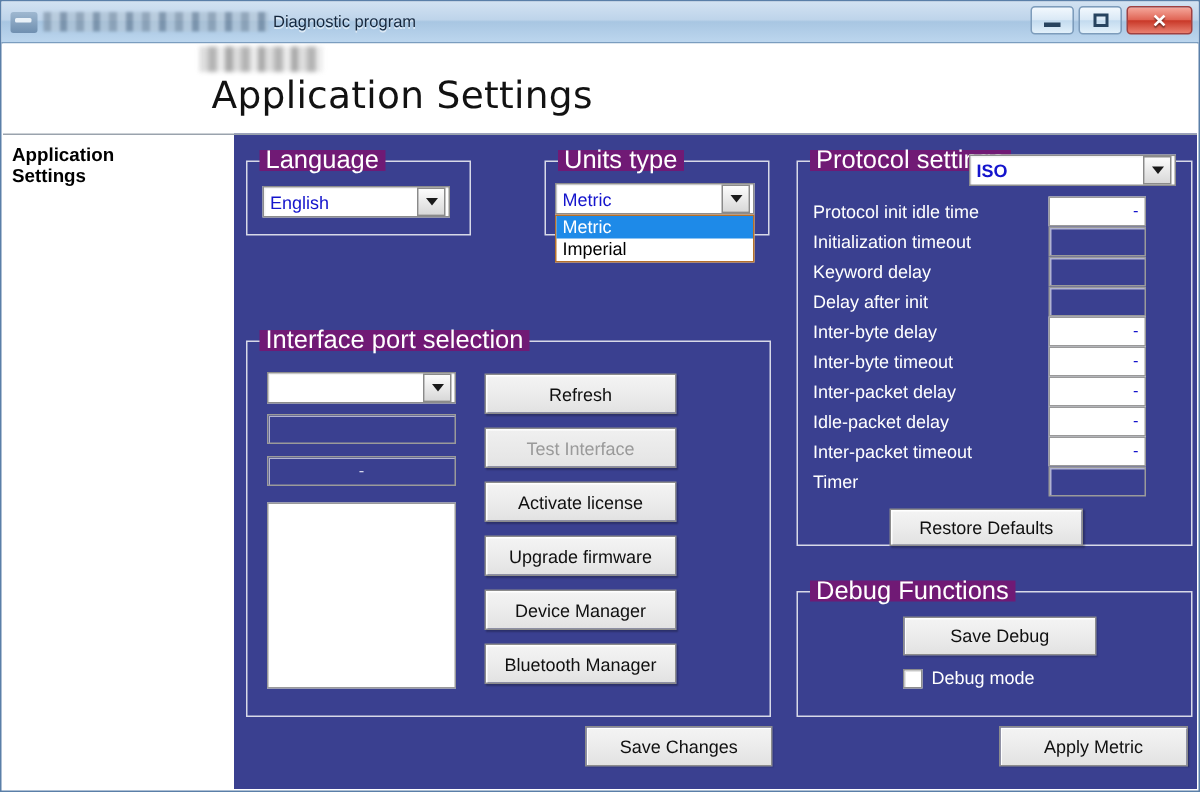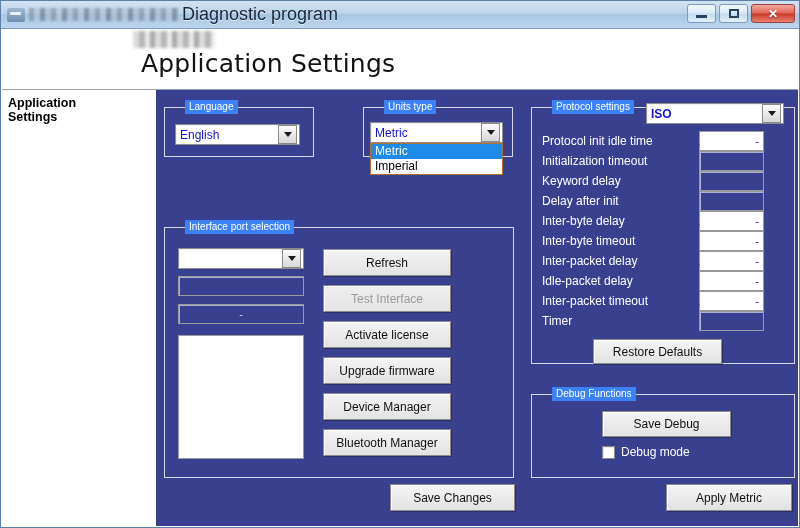--- a/index.html
+++ b/index.html
@@ -39,21 +39,21 @@
     background:
       repeating-linear-gradient(90deg,
         rgba(120,140,160,.85) 0px, rgba(120,140,160,.85) 5px,
         rgba(180,198,214,.85) 5px, rgba(180,198,214,.85) 11px,
         rgba(95,118,142,.85) 11px, rgba(95,118,142,.85) 16px,
         rgba(170,190,208,.85) 16px, rgba(170,190,208,.85) 22px);
     filter:blur(1.1px);
     opacity:.75;
   }
   .title-text{
-    font-size:18px;color:#14263c;white-space:nowrap;
+    font-size:11px;color:#14263c;white-space:nowrap;
     text-shadow:0 1px 0 rgba(255,255,255,.6);
   }
   .win-buttons{position:absolute;right:4px;top:3px;display:flex;gap:3px;}
   .win-btn{
     width:29px;height:19px;box-sizing:border-box;
     border:1px solid #7d9cbb;border-radius:3px;
     background:linear-gradient(to bottom,#f2f8fd 0%,#dae9f6 48%,#c3dbef 52%,#e2f0fa 100%);
     display:flex;align-items:center;justify-content:center;
     font-size:10px;color:#16304c;
   }
@@ -101,22 +101,22 @@
   
   .panel{
     position:absolute;left:155px;top:88px;right:1px;bottom:1px;
     background:#3a4090;
     border-top:1px solid #9aa3ad;
   }
 
   
   .group{position:absolute;box-sizing:border-box;border:1px solid #d7d9e8;}
   .group > .legend{
-    position:absolute;top:-8px;left:20px;
-    background:#3b82f6;color:#ffffff;font-size:10px;
+    position:absolute;top:-8px;left:8px;
+    background:#701a75;color:#ffffff;font-size:17px;
     padding:0 4px;white-space:nowrap;line-height:14px;
   }
 
   
   .combo{
     position:absolute;box-sizing:border-box;height:21px;
     background:#ffffff;border:1px solid #8d8d8d;
     box-shadow:inset 1px 1px 0 #f4f4f4;
     display:flex;align-items:center;
   }

